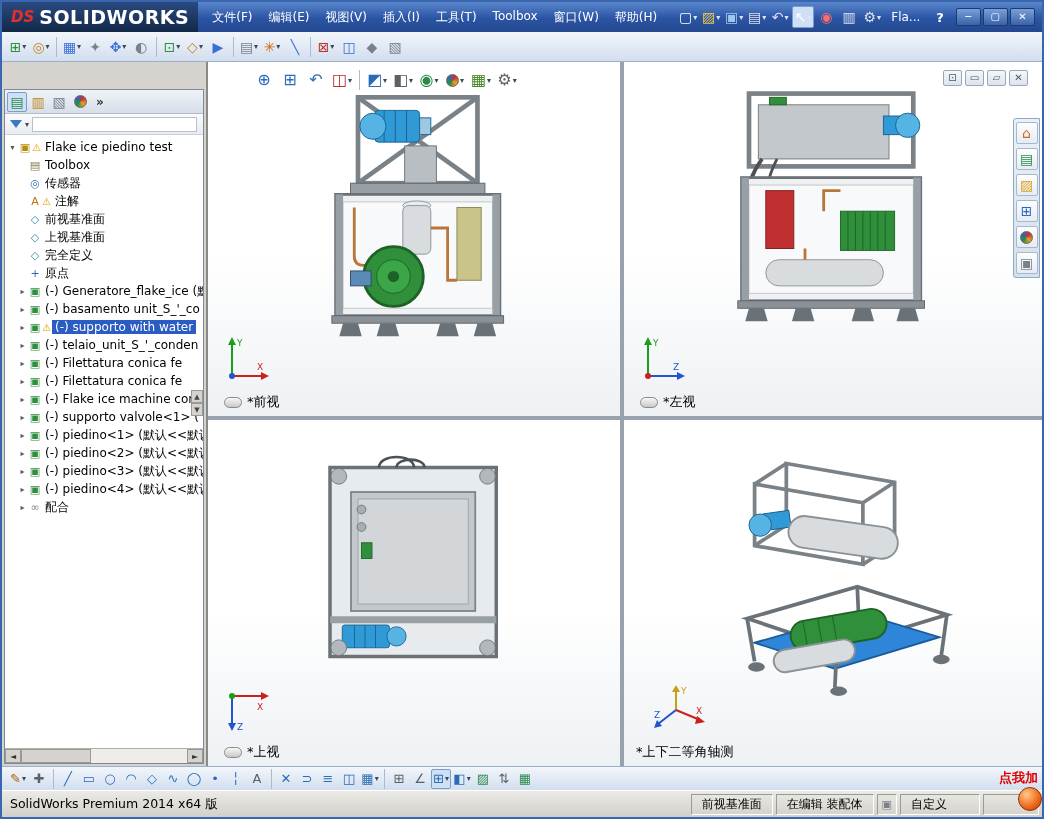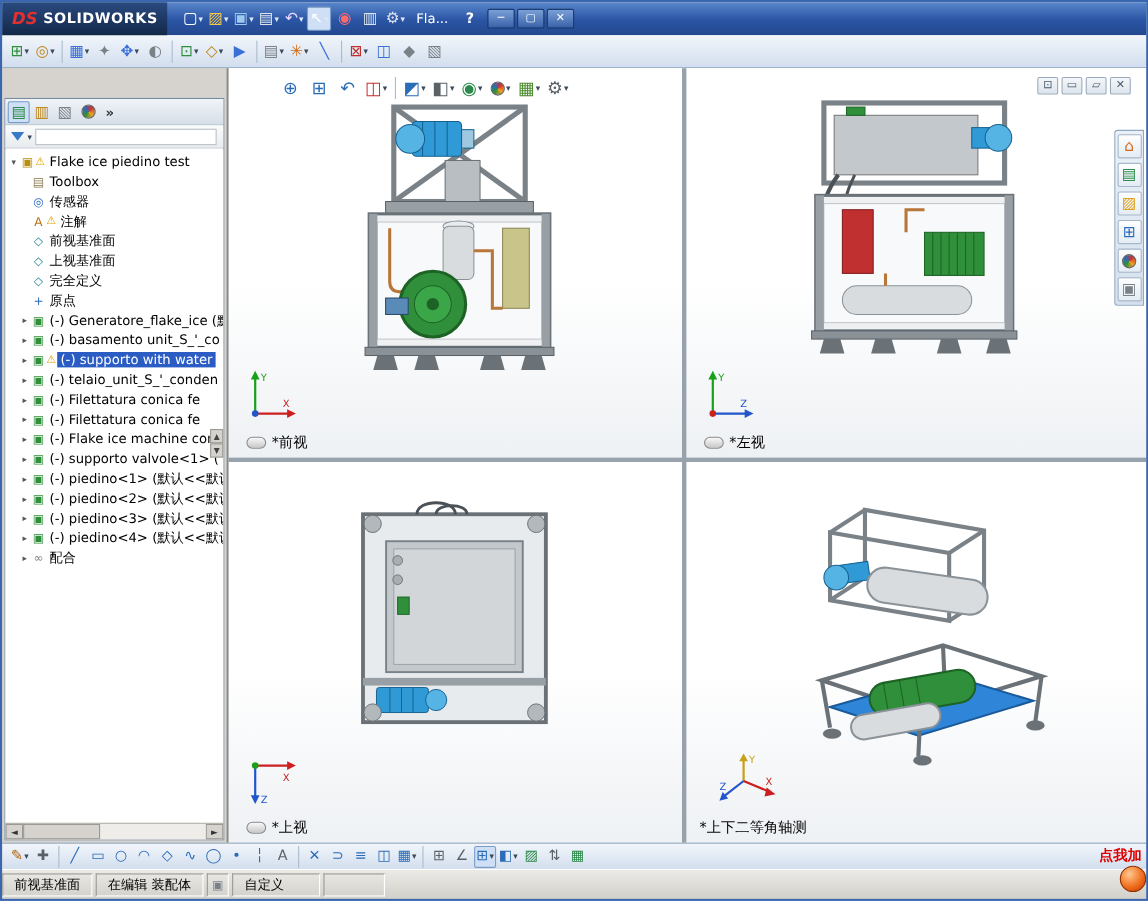--- a/index.html
+++ b/index.html
@@ -7,21 +7,21 @@
 body{width:1044px;height:819px;position:relative;overflow:hidden;
   font-family:"DejaVu Sans","Liberation Sans",sans-serif;font-size:12px;
   background:#d6d3ce;border:2px solid #3a66b0}
 
 
 .titlebar{height:30px;background:linear-gradient(#5a86cc,#2a54a4 55%,#24488e);
   display:flex;align-items:center;color:#fff;padding-right:4px}
 .logo{height:30px;display:flex;align-items:center;padding:0 9px;gap:5px;
   background:linear-gradient(#2a4a80,#122848)}
 .logo-ds{color:#e23030;font-weight:bold;font-style:italic;font-size:15px}
-.logo-text{color:#fff;font-weight:bold;font-size:13px;letter-spacing:.5px}
+.logo-text{color:#fff;font-weight:bold;font-size:19px;letter-spacing:.5px}
 .menu-bar{display:flex;margin-left:6px}
 .menu-item{padding:4px 8px;white-space:nowrap}
 .quick-toolbar{display:flex;align-items:center;margin-left:12px;gap:1px}
 .doc-label{margin:0 8px}
 .help-btn{padding:2px 8px;font-weight:bold;font-size:13px}
 .win-controls{display:flex;gap:2px;margin-left:4px}
 .win-controls .icon-btn{width:25px;height:18px;background:linear-gradient(#7aa0d8,#3a62a8);
   border:1px solid #1a3a70;border-radius:2px}
 .win-controls .glyph{font-size:10px}
 
@@ -130,20 +130,30 @@
   border:1px solid #903000}
 </style>
 </head>
 <body>
 
 <div class="titlebar">
   <div class="logo">
     <span class="logo-ds">DS</span>
     <span class="logo-text">SOLIDWORKS</span>
   </div>
+  <div class="menu-bar">
+      <span class="menu-item">文件(F)</span>
+      <span class="menu-item">编辑(E)</span>
+      <span class="menu-item">视图(V)</span>
+      <span class="menu-item">插入(I)</span>
+      <span class="menu-item">工具(T)</span>
+      <span class="menu-item">Toolbox</span>
+      <span class="menu-item">窗口(W)</span>
+      <span class="menu-item">帮助(H)</span>
+    </div>
   <div class="quick-toolbar">
       <span class="icon-btn">
         <span class="glyph" style="color: rgb(255, 255, 255);">▢</span>
         <span class="dd">▾</span>
       </span>
       <span class="icon-btn">
         <span class="glyph" style="color: rgb(244, 200, 74);">▨</span>
         <span class="dd">▾</span>
       </span>
       <span class="icon-btn">
@@ -780,20 +790,21 @@
     </span>
     <span class="icon-btn">
       <span class="glyph" style="color: rgb(90, 98, 104);">⇅</span>
     </span>
     <span class="icon-btn">
       <span class="glyph" style="color: rgb(43, 138, 74);">▦</span>
     </span>
   </div>
 
 <div class="status-bar">
+  <span class="status-left">SolidWorks Premium 2014 x64 版</span>
   <span class="status-seg">前视基准面</span>
   <span class="status-seg">在编辑 装配体</span>
   <span class="status-seg mini">
       <span class="glyph" style="color:#7a8288;font-size:11px">▣</span>
     </span>
   <span class="status-seg" style="min-width:80px">自定义</span>
   <span class="status-seg" style="min-width:56px"></span>
 </div>
 
 <div class="ad-text">点我加</div>

